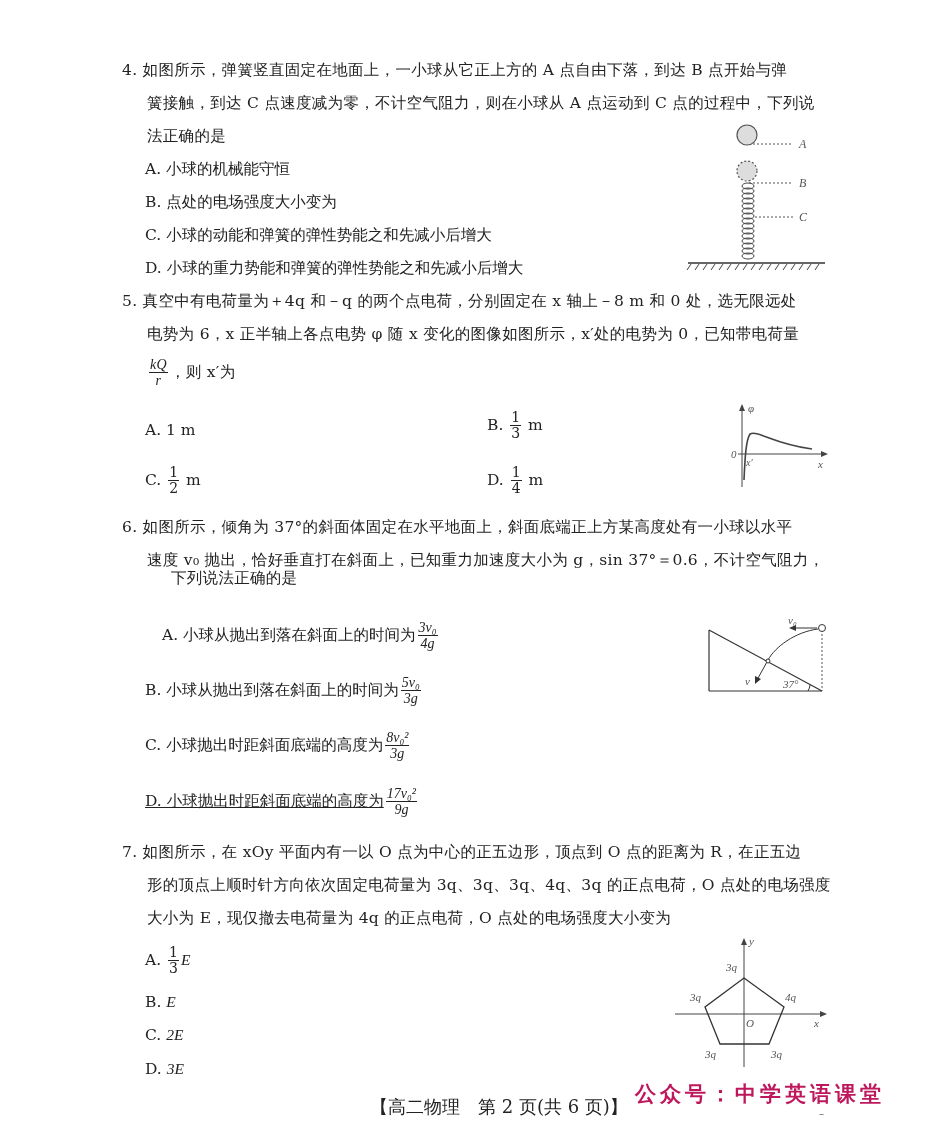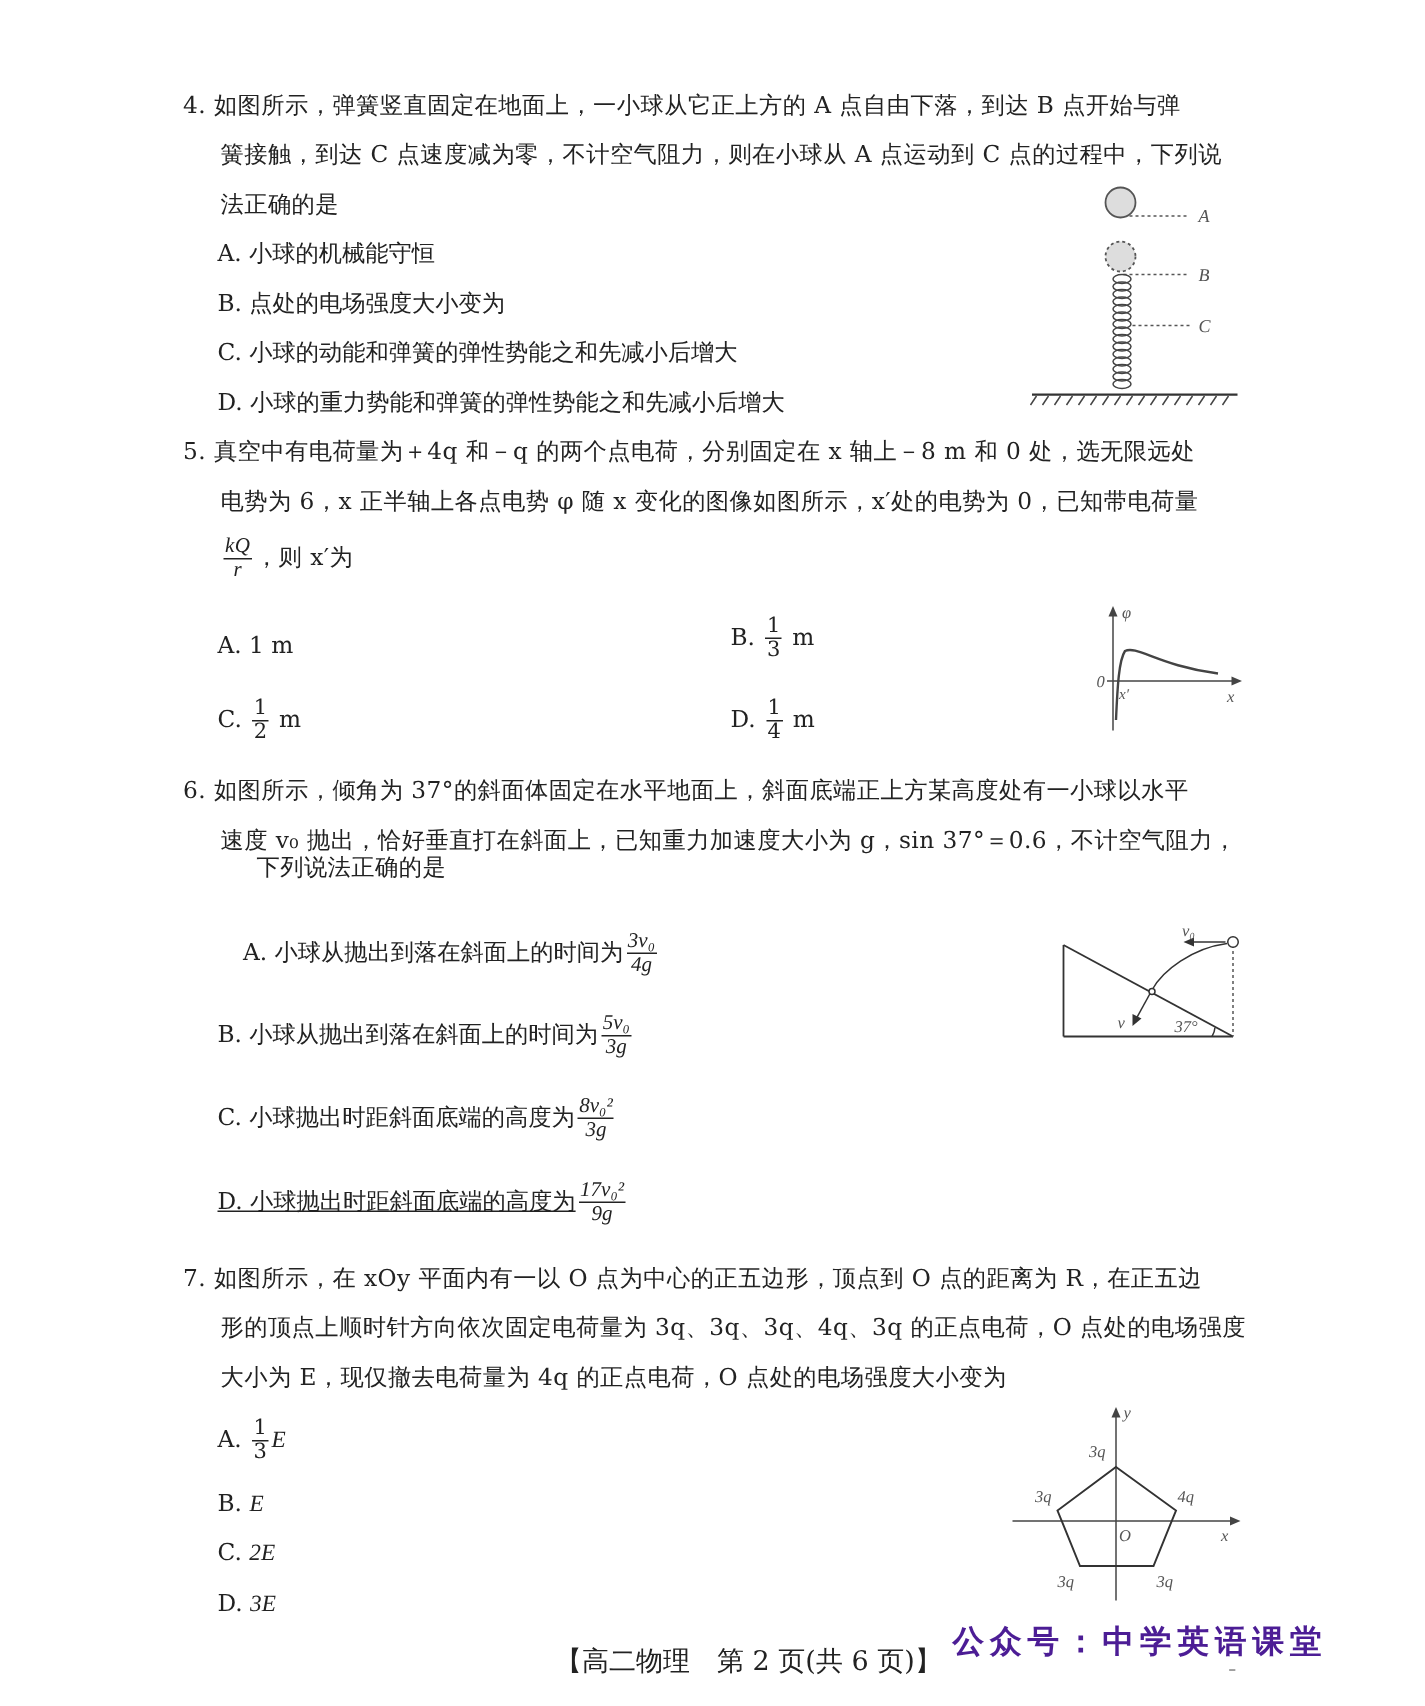--- a/index.html
+++ b/index.html
@@ -6,21 +6,21 @@
   body { width: 950px; height: 1137px; position: relative; overflow: hidden;
          font-family: "DejaVu Serif", "Liberation Serif", serif; color: #222; }
   .line { position: absolute; font-size: 15.5px; white-space: nowrap; letter-spacing: 0.3px; }
   .opt { position: absolute; font-size: 15.5px; white-space: nowrap; }
   i, .it { font-style: italic; font-family: "Liberation Serif", "DejaVu Serif", serif; }
   .frac { display: inline-block; vertical-align: middle; text-align: center; font-size: 14px; line-height: 1.1; margin: 0 2px; }
   .frac .num { display: block; border-bottom: 1px solid #222; padding: 0 1px; }
   .frac .den { display: block; padding: 0 1px; }
   .fig { position: absolute; }
   .footer { position: absolute; left: 370px; top: 1095px; font-size: 18px; color: #222; }
-  .watermark { position: absolute; left: 635px; top: 1080px; font-size: 21px; color: #4c1d95; letter-spacing: 4px; font-weight: bold; }
+  .watermark { position: absolute; left: 635px; top: 1080px; font-size: 21px; color: #be185d; letter-spacing: 4px; font-weight: bold; }
   .tick { position: absolute; left: 819px; top: 1108px; font-size: 10px; color: #444; }
   svg text { font-family: "Liberation Serif", "DejaVu Serif", serif; font-style: italic; fill: #555; }
 </style>
 </head>
 <body>
 
 <div class="line" style="left:122px;top:60px;">4. 如图所示，弹簧竖直固定在地面上，一小球从它正上方的 A 点自由下落，到达 B 点开始与弹</div>
 <div class="line" style="left:147px;top:93px;">簧接触，到达 C 点速度减为零，不计空气阻力，则在小球从 A 点运动到 C 点的过程中，下列说</div>
 <div class="line" style="left:147px;top:126px;">法正确的是</div>
 <div class="opt" style="left:145px;top:159px;">A. 小球的机械能守恒</div>

